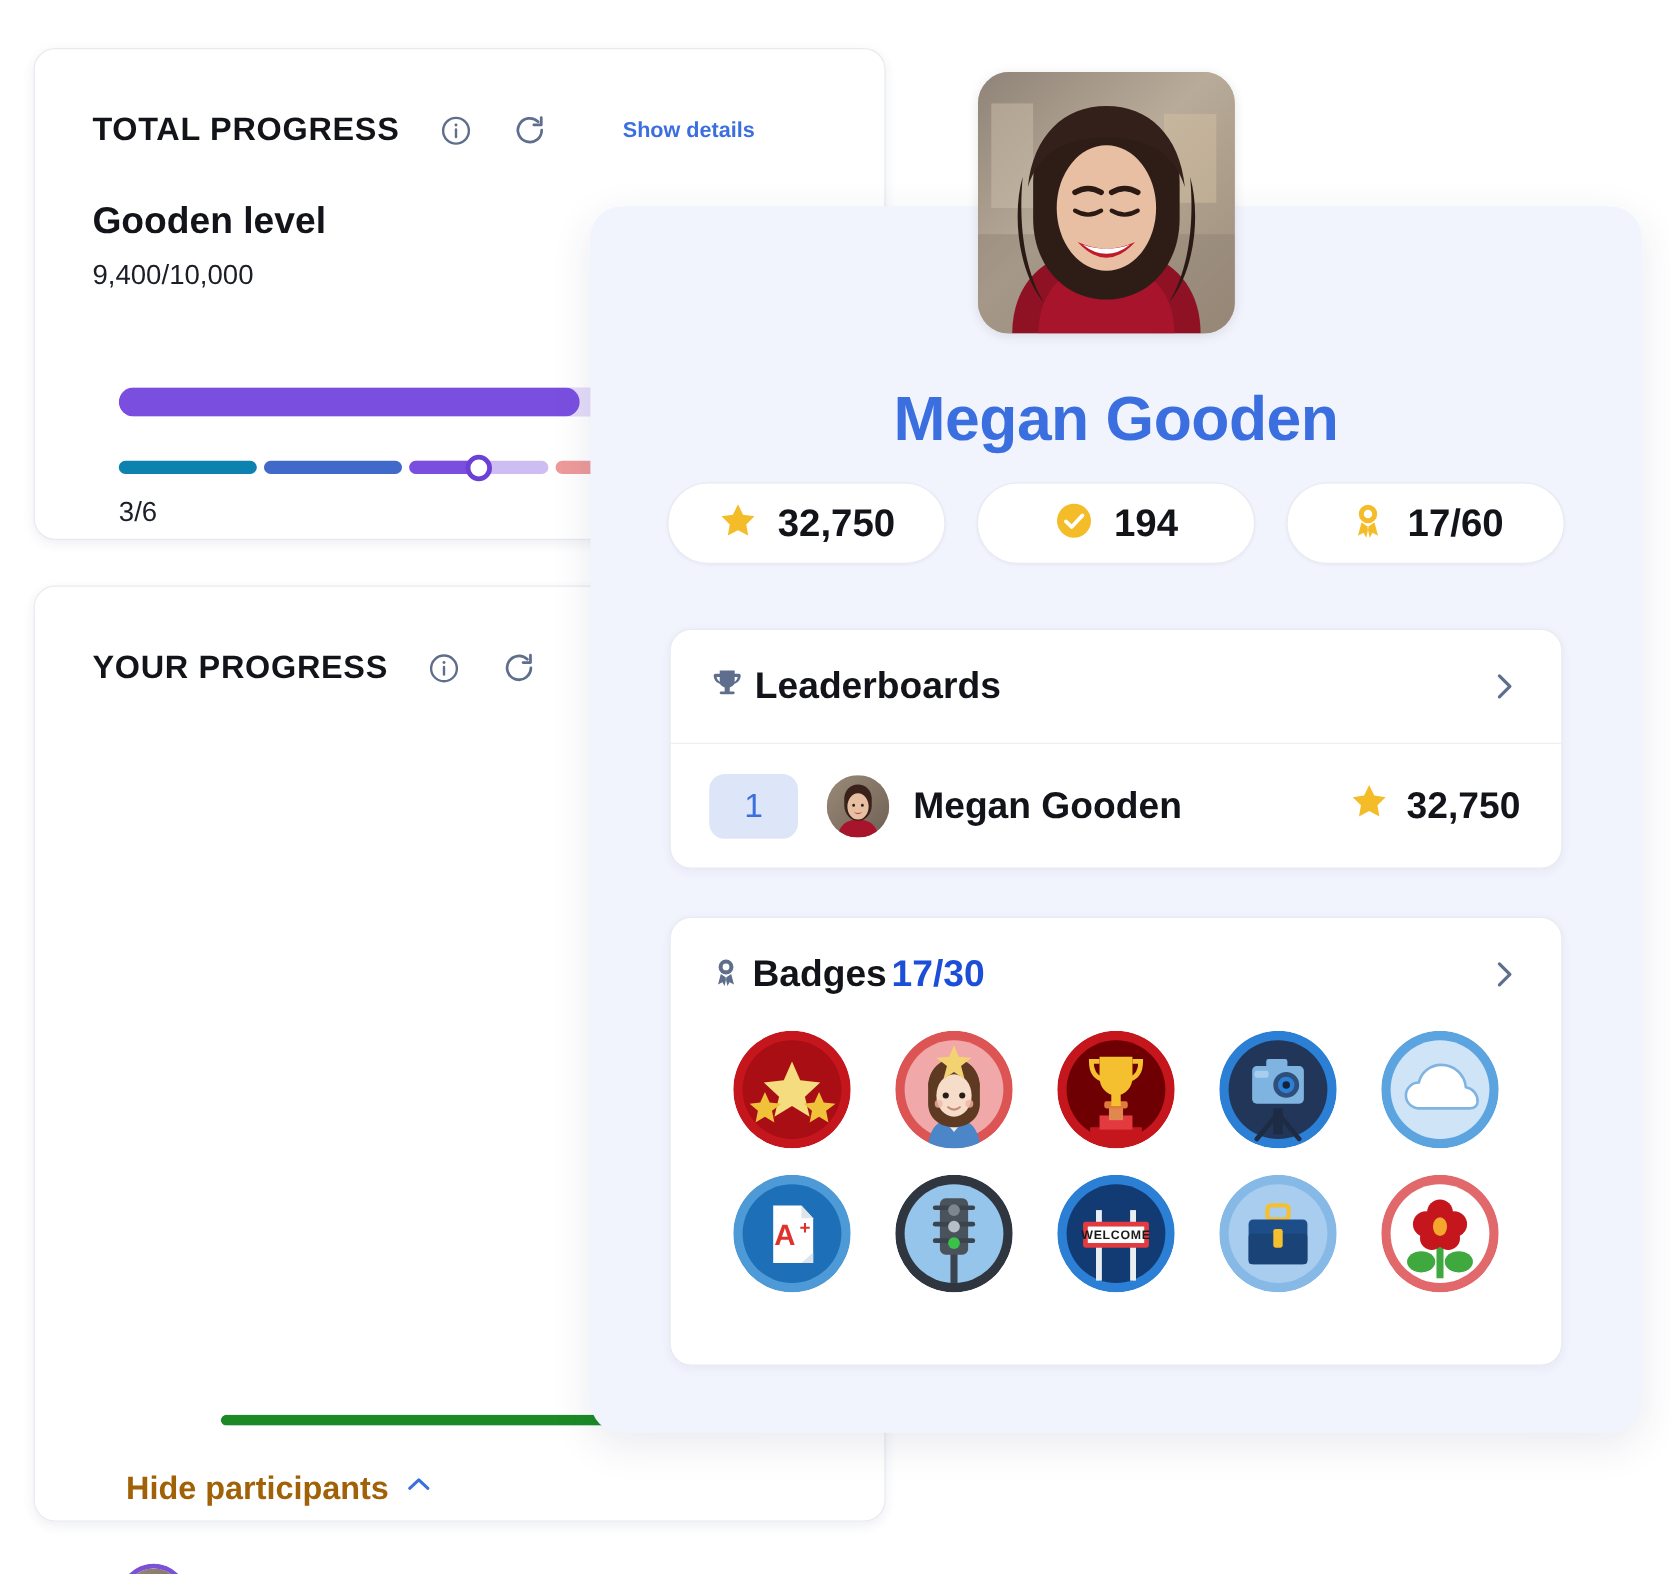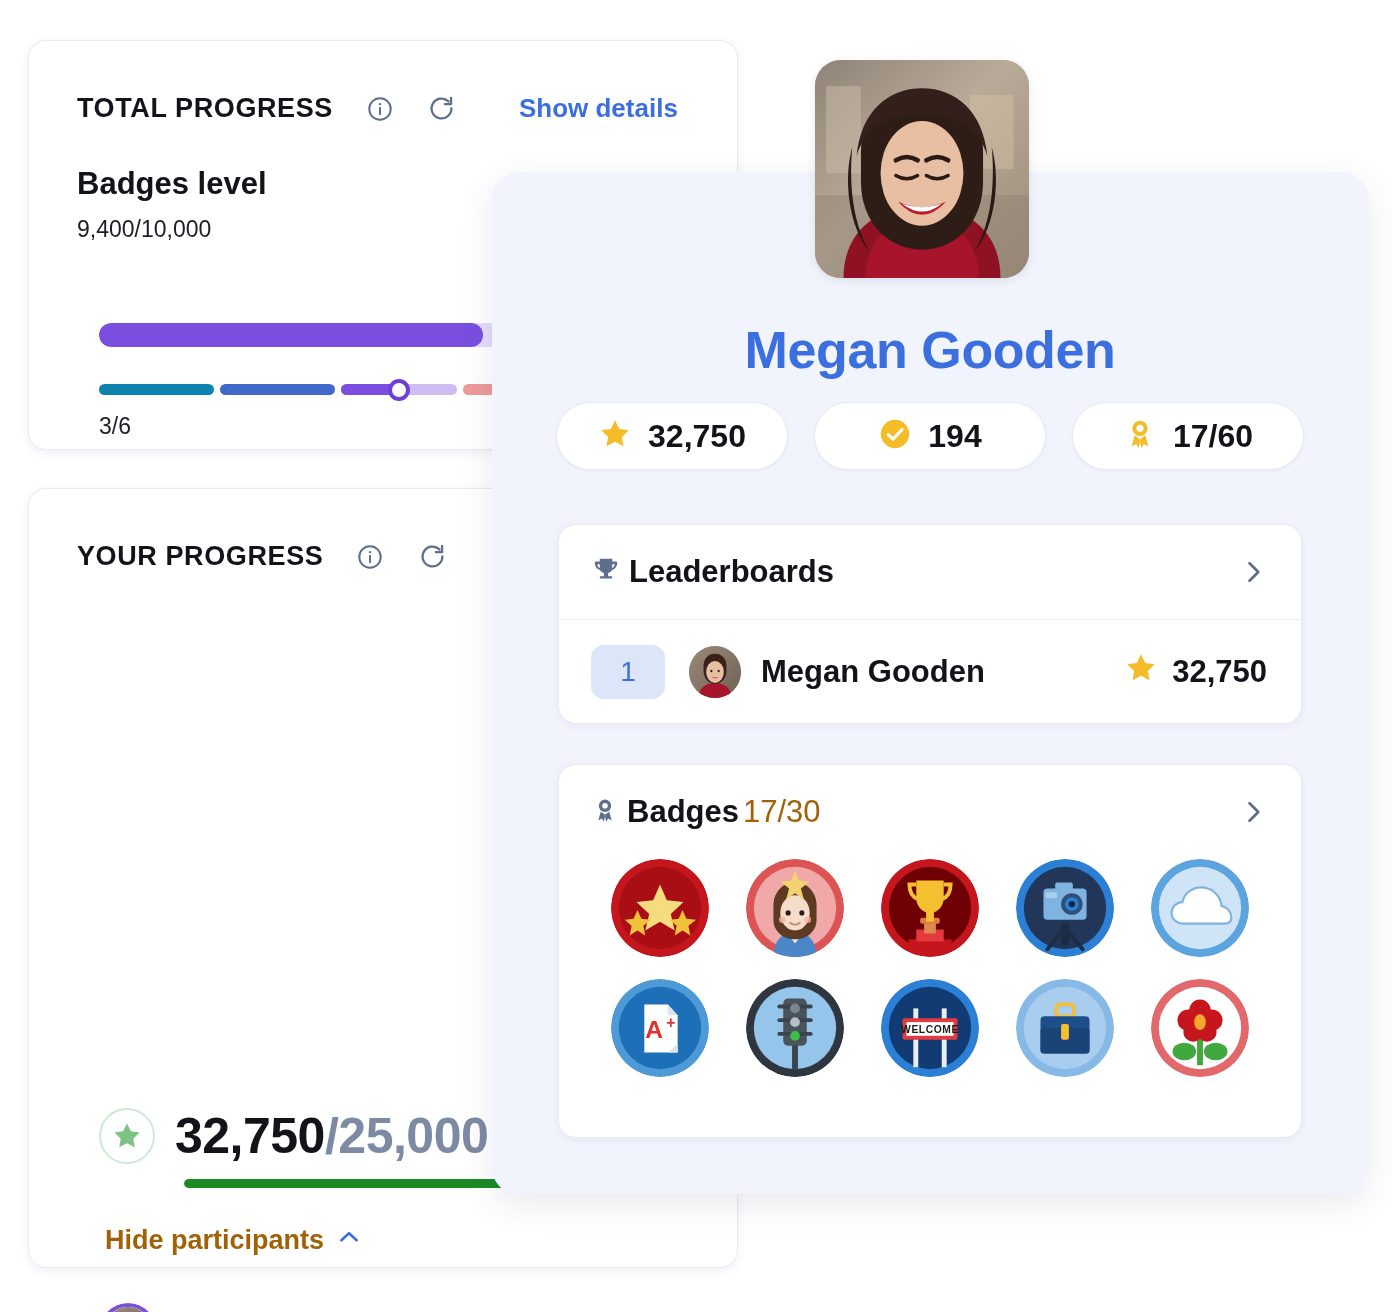--- a/index.html
+++ b/index.html
@@ -32,21 +32,21 @@
     color: #12141a; white-space: nowrap;
   }
   .ico-btn {
     width: 30px; height: 30px; flex: 0 0 auto;
     display: inline-flex; align-items: center; justify-content: center;
     color: #5e6e8c; cursor: pointer;
   }
   .ico-btn svg { display: block; }
   .show-details {
     margin-left: 30px;
-    font-size: 26px; font-weight: 700; color: #3b6fe0;
+    font-size: 18px; font-weight: 700; color: #3b6fe0;
     white-space: nowrap; cursor: pointer;
   }
 
   .cur-level {
     margin: 42px 0 0 48px;
     font-size: 31px; font-weight: 700; color: #12141a;
   }
   .lvl-frac {
     margin: 14px 0 0 48px;
     font-size: 23px; color: #1b1e26; font-weight: 400;
@@ -168,21 +168,21 @@
   }
   #panel-leader { top: 352px; height: 200px; }
   #panel-badges { top: 592px; height: 374px; }
 
   .panel-head {
     height: 94px; display: flex; align-items: center;
     padding: 0 34px 0 32px; gap: 8px;
     cursor: pointer;
   }
   .panel-head .ptitle { font-size: 31px; font-weight: 700; color: #12141a; }
-  .panel-head .pcount { font-size: 31px; font-weight: 400; color: #a16207; margin-left: -4px; }
+  .panel-head .pcount { font-size: 31px; font-weight: 700; color: #1d4ed8; margin-left: -4px; }
   .panel-head .spacer { flex: 1 1 auto; }
   .chev-r { color: #5e6e8c; display: inline-flex; }
 
   .lb-sep { height: 1px; background: #edeff4; margin: 0; }
   .lb-row {
     height: 104px; display: flex; align-items: center;
     padding: 0 34px 0 32px;
   }
   .rank-chip {
     width: 74px; height: 54px; border-radius: 13px;
@@ -227,21 +227,21 @@
       </span>
       <span class="ico-btn">
         <svg width="29" height="29" viewBox="0 0 24 24" fill="none" stroke="currentColor" stroke-width="1.9" stroke-linecap="round">
           <path d="M20.2 12a8.2 8.2 0 1 1-2.45-5.84"></path>
           <path d="M19.9 3.3v5.1h-5.1" stroke-linejoin="round"></path>
         </svg>
       </span>
       <span class="show-details">Show details</span>
     </div>
 
-    <div class="cur-level">Badges level</div>
+    <div class="cur-level">Gooden level</div>
     <div class="lvl-frac">9,400/10,000</div>
 
     <div class="bigbar">
       <i id="bigbar-fill" style="width: 64%;"></i>
     </div>
 
     <div class="segbar">
       <div class="seg" style="background: rgb(14, 130, 174);"></div>
       <div class="seg" style="background: rgb(65, 105, 201);"></div>
       <div class="seg part" style="background: rgb(205, 189, 242);">
@@ -266,30 +266,20 @@
         </svg>
       </span>
       <span class="ico-btn">
         <svg width="29" height="29" viewBox="0 0 24 24" fill="none" stroke="currentColor" stroke-width="1.9" stroke-linecap="round">
           <path d="M20.2 12a8.2 8.2 0 1 1-2.45-5.84"></path>
           <path d="M19.9 3.3v5.1h-5.1" stroke-linejoin="round"></path>
         </svg>
       </span>
     </div>
 
-    <div class="yp-row">
-      <span class="star-ring">
-        <svg width="32" height="32" viewBox="0 0 24 24" fill="#7ec386">
-          <path d="M12 2.6l2.9 5.9 6.5.95-4.7 4.6 1.1 6.48L12 17.47 6.2 20.53l1.1-6.48-4.7-4.6 6.5-.95z"></path>
-        </svg>
-      </span>
-      <span class="yp-num">
-        <span>32,750</span><span class="den">/</span><span class="den">25,000</span>
-      </span>
-    </div>
     <div class="greenbar">
         <i id="greenbar-fill" style="width: 100%; background: rgb(27, 138, 36);"></i>
       </div>
 
     <div class="hide-part">
       <span>Hide participants</span>
       <span class="chev-up">
         <svg width="26" height="26" viewBox="0 0 24 24" fill="none" stroke="currentColor" stroke-width="2.4" stroke-linecap="round" stroke-linejoin="round">
           <polyline points="5,15 12,8.5 19,15"></polyline>
         </svg>

